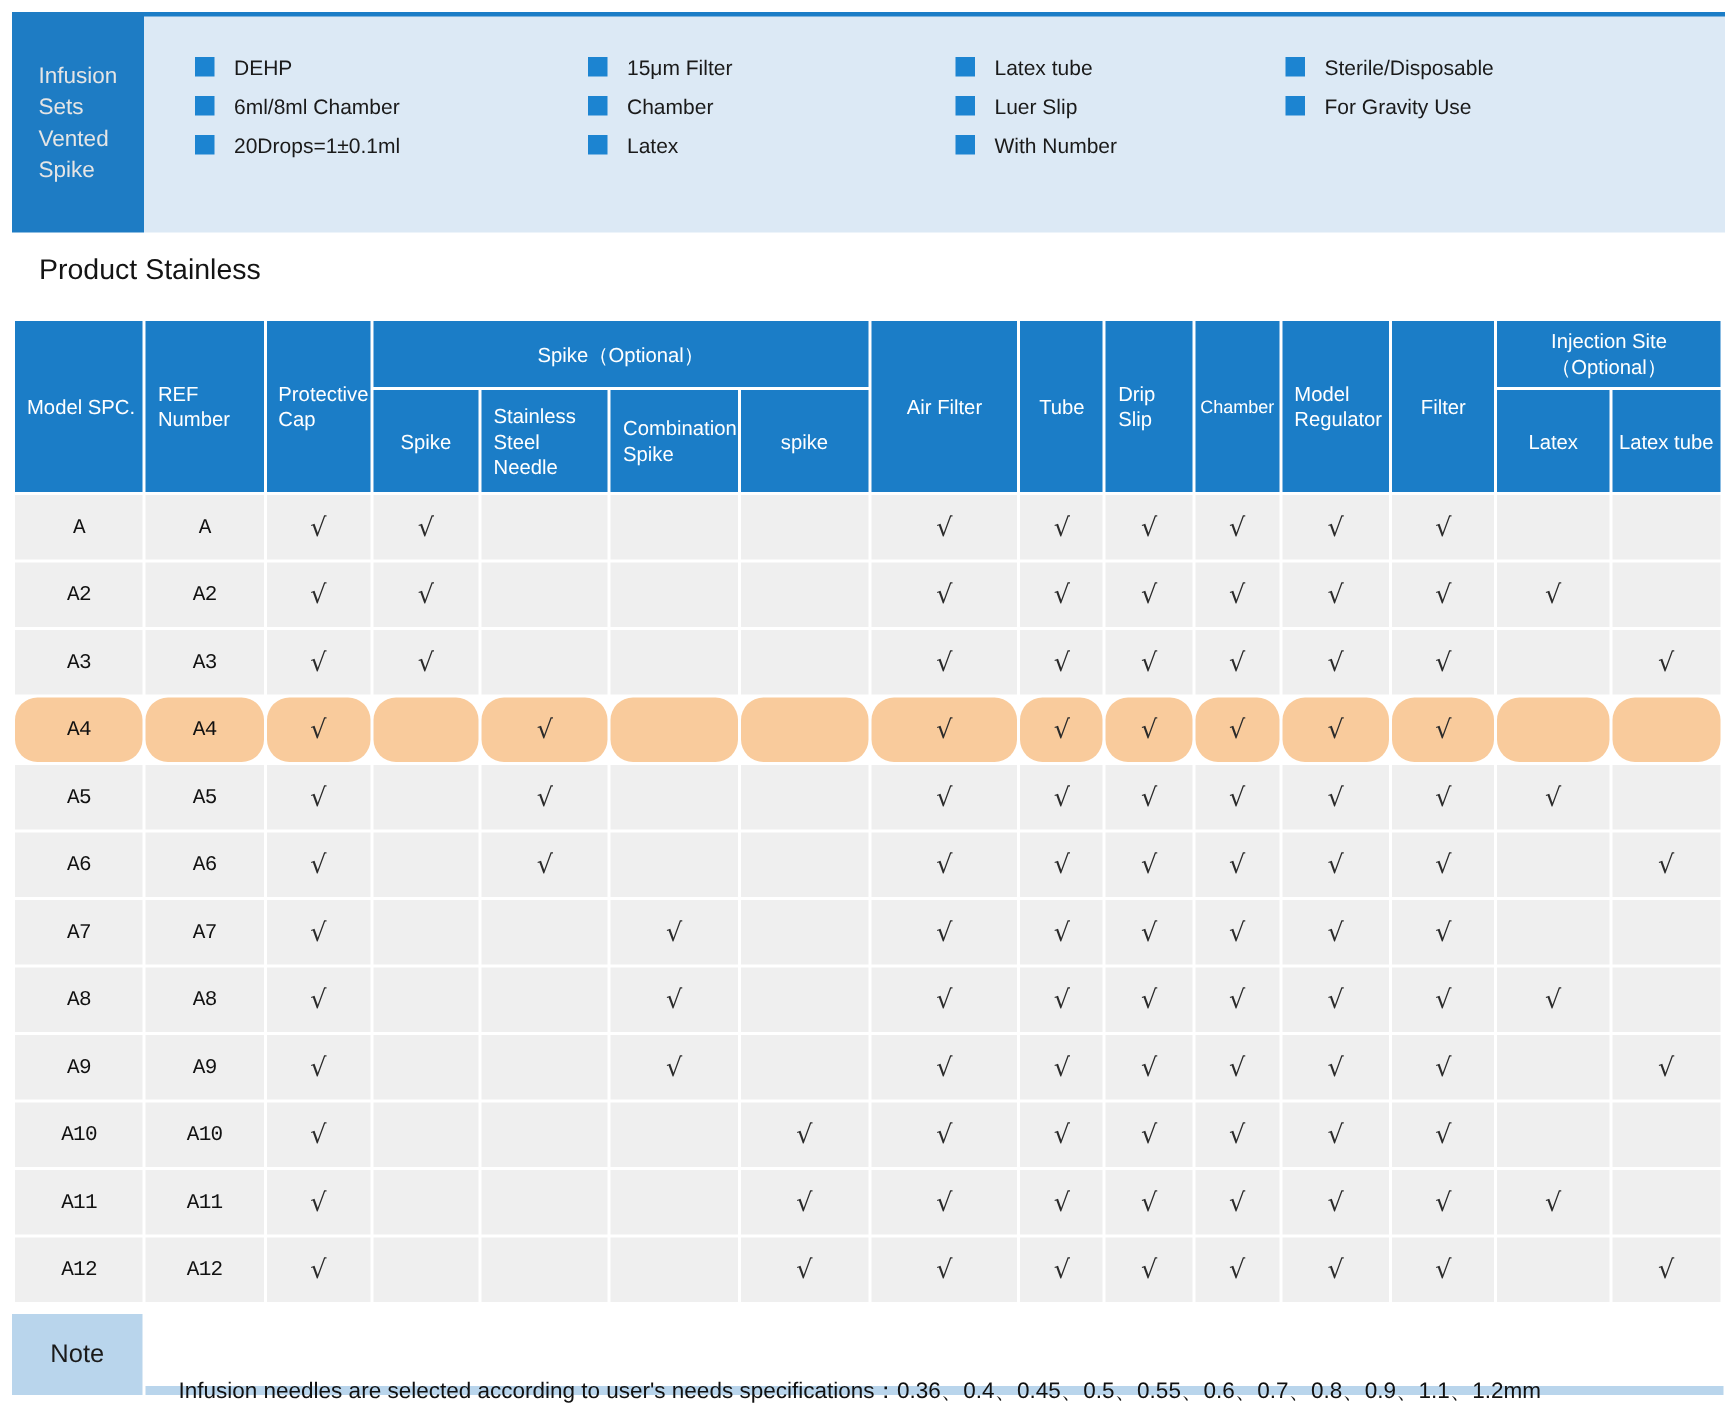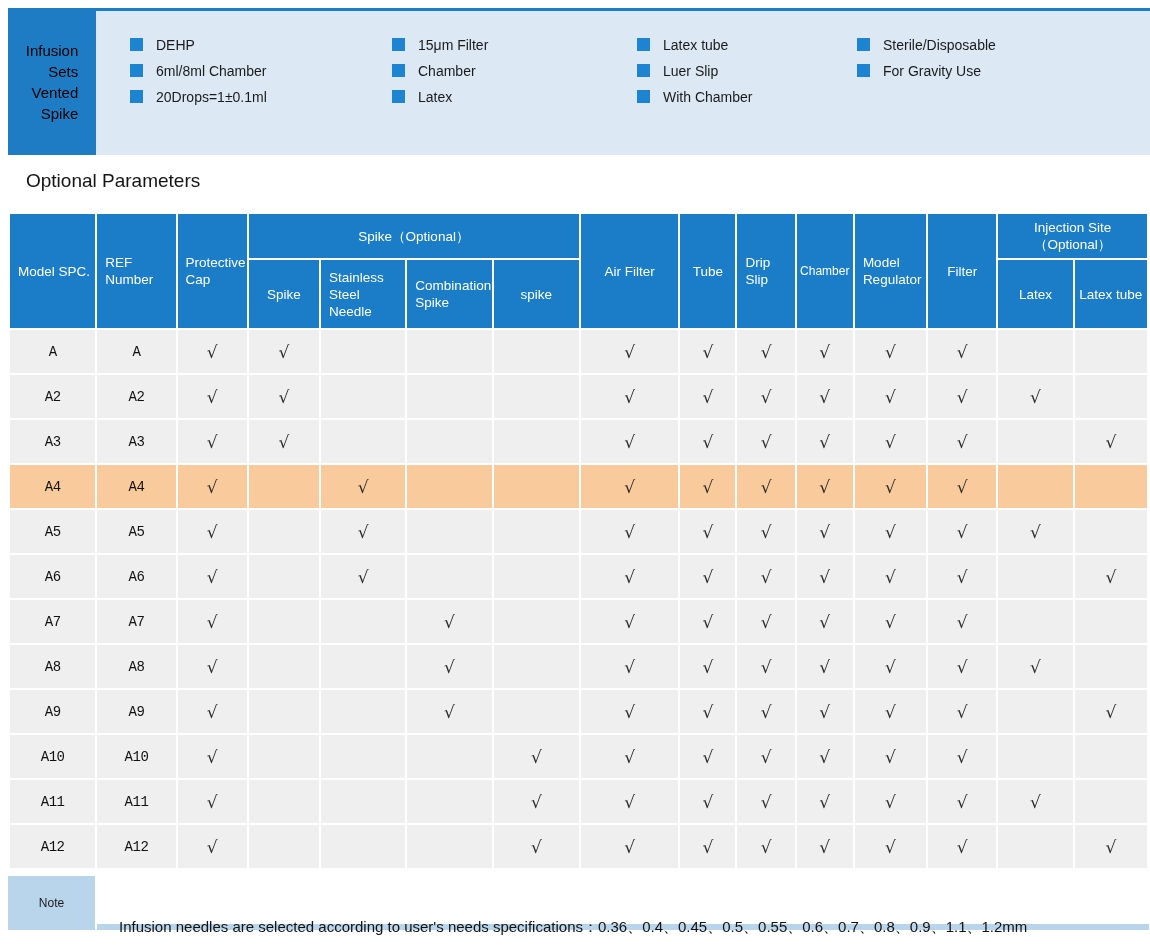--- a/index.html
+++ b/index.html
@@ -11,22 +11,22 @@
     --hl-orange:#f9cb9c;
     --note-blue:#b9d5ec;
     --ink:#1c1c1c;
   }
   *{box-sizing:border-box;margin:0;padding:0;}
   html,body{width:1150px;height:950px;background:#ffffff;font-family:"Liberation Sans",sans-serif;}
   .page{position:relative;width:1150px;height:950px;overflow:hidden;}
 
   
   .banner{position:absolute;left:8px;top:8px;right:0;height:147px;display:flex;}
-  .banner-title{width:88px;background:var(--box-blue);color:#000000;font-size:15px;
-    line-height:21px;text-align:right;display:flex;align-items:center;justify-content:center;}
+  .banner-title{width:88px;background:var(--box-blue);color:#e5e5e5;font-size:15px;
+    line-height:21px;text-align:left;display:flex;align-items:center;justify-content:center;}
   .banner-features{flex:1;background:var(--panel);border-top:3px solid var(--blue);
     display:flex;padding:22px 0 0 34px;}
   .fcol{display:flex;flex-direction:column;gap:3px;}
   .fcol1{width:262px;} .fcol2{width:245px;} .fcol3{width:220px;} .fcol4{flex:1;}
   .fitem{display:flex;align-items:center;height:23px;}
   .bullet{width:13px;height:13px;background:var(--bullet-blue);flex:0 0 13px;}
   .flabel{margin-left:13px;font-size:14px;color:#1a1a1a;white-space:nowrap;}
 
   
   .section-title{position:absolute;left:26px;top:170px;font-size:19px;font-weight:400;color:#141414;}
@@ -34,28 +34,28 @@
   
   table.params{position:absolute;left:8px;top:212px;width:1141px;table-layout:fixed;
     border-collapse:separate;border-spacing:2px;}
   th{background:var(--blue);color:#ffffff;font-weight:400;font-size:13.5px;
     text-align:center;vertical-align:middle;line-height:17px;padding:2px 3px;}
   th.al{text-align:left;padding-left:8px;}
   th.sm{font-size:12px;padding-left:1px;padding-right:1px;}
   tr.grow th{height:44px;}
   tr.srow th{height:68px;}
   td{background:var(--row-gray);height:43px;text-align:center;vertical-align:middle;}
-  tr.hl td{background:var(--hl-orange);}
+  tr.hl td{background:var(--hl-orange);border-radius:15px;}
   td.mono{font-family:"Liberation Mono",monospace;font-size:14px;color:#111;letter-spacing:-0.5px;}
   td.chk{font-family:"DejaVu Serif",serif;font-size:17px;color:#2b2b2b;}
 
   
   .note-row{position:absolute;left:8px;top:876px;width:1141px;height:54px;display:flex;gap:2px;}
   .note-label{width:87px;background:var(--note-blue);display:flex;align-items:center;
-    justify-content:center;font-size:12px;color:#1a1a1a;}
+    justify-content:center;font-size:17px;color:#1a1a1a;}
   .note-text{flex:1;background:var(--note-blue);display:flex;align-items:center;
     padding-left:22px;font-size:15px;color:#111;margin-top:48px;}
 </style>
 </head>
 <body>
 
 <div class="page">
 
   <header class="banner">
     <div class="banner-title">
@@ -94,37 +94,37 @@
           <div class="fitem">
             <span class="bullet"></span>
             <span class="flabel">Latex tube</span>
           </div>
           <div class="fitem">
             <span class="bullet"></span>
             <span class="flabel">Luer Slip</span>
           </div>
           <div class="fitem">
             <span class="bullet"></span>
-            <span class="flabel">With Chamber</span>
+            <span class="flabel">With Number</span>
           </div>
         </div>
         <div class="fcol fcol4">
           <div class="fitem">
             <span class="bullet"></span>
             <span class="flabel">Sterile/Disposable</span>
           </div>
           <div class="fitem">
             <span class="bullet"></span>
             <span class="flabel">For Gravity Use</span>
           </div>
         </div>
       </div>
   </header>
 
-  <h2 class="section-title">Optional Parameters</h2>
+  <h2 class="section-title">Product Stainless</h2>
 
   <table class="params">
     <colgroup>
       <col style="width:85px">
         <col style="width:78px">
         <col style="width:69px">
       <col style="width:70px">
         <col style="width:84px">
         <col style="width:84px">
         <col style="width:85px">

